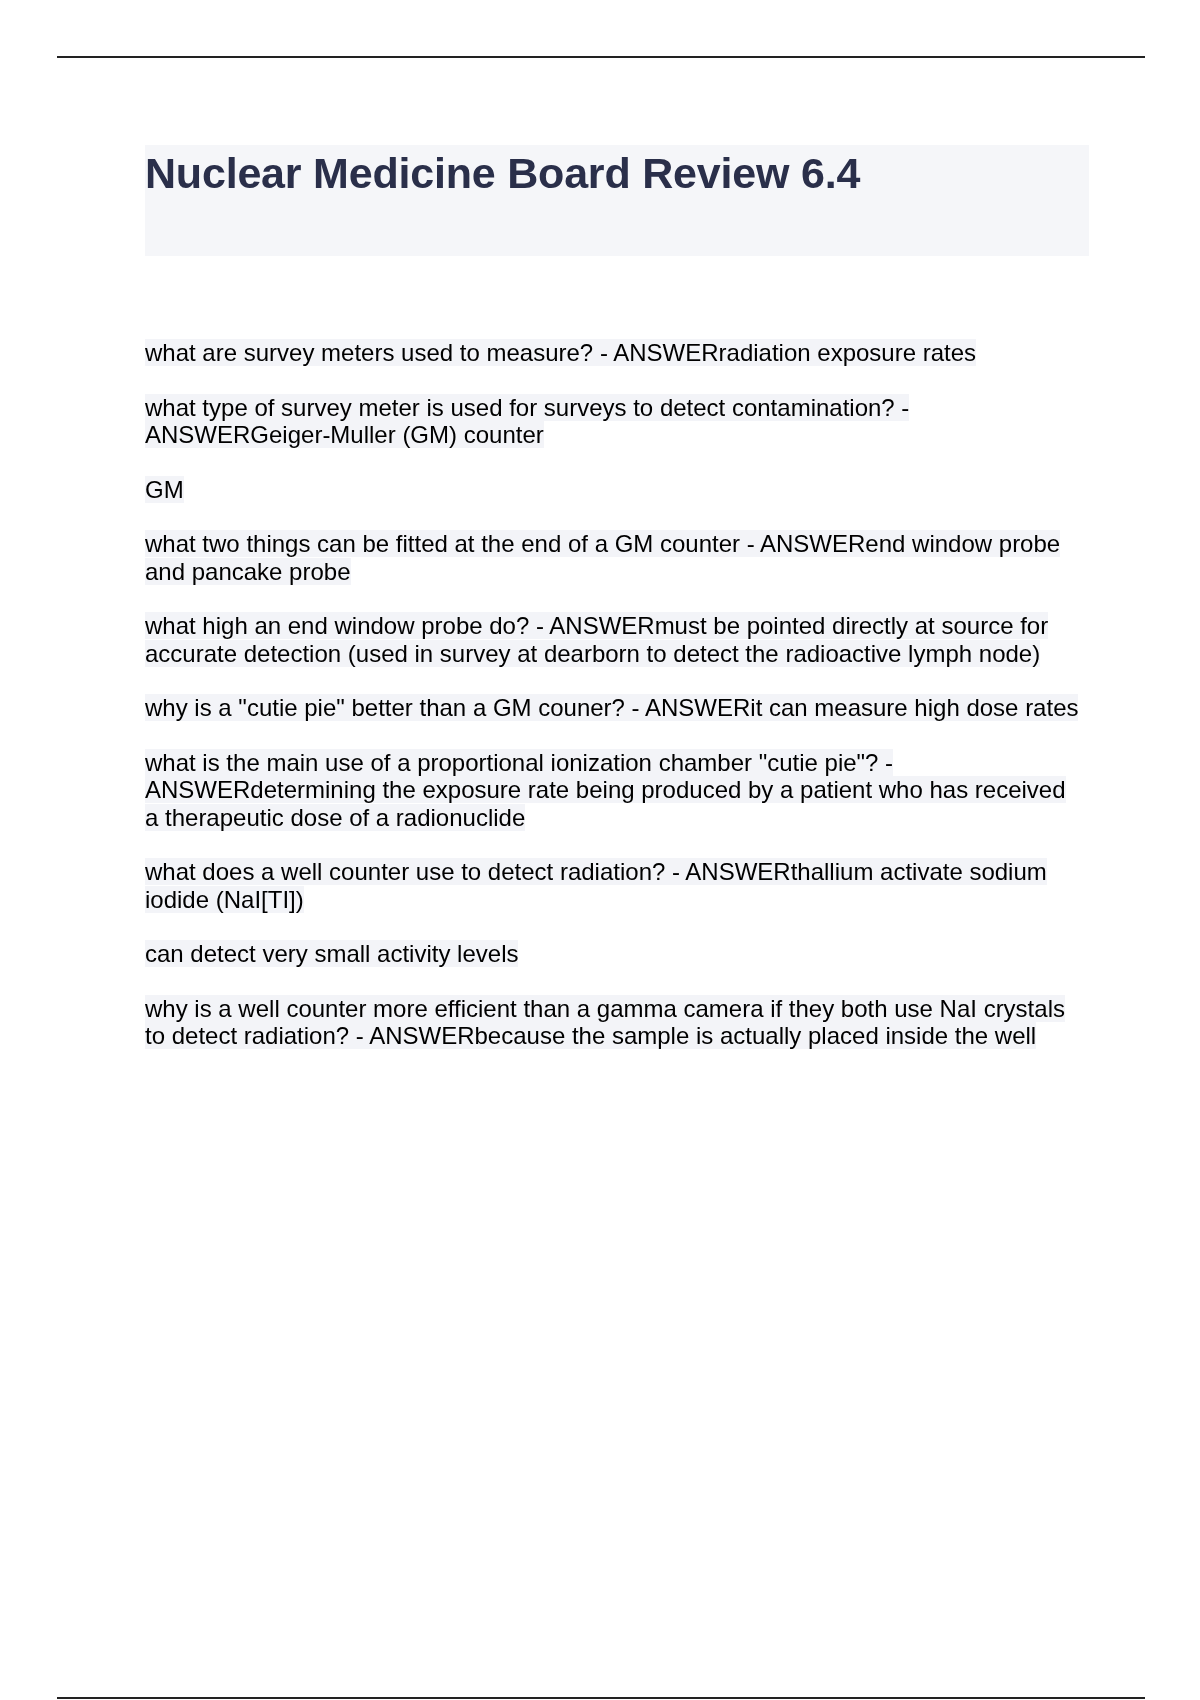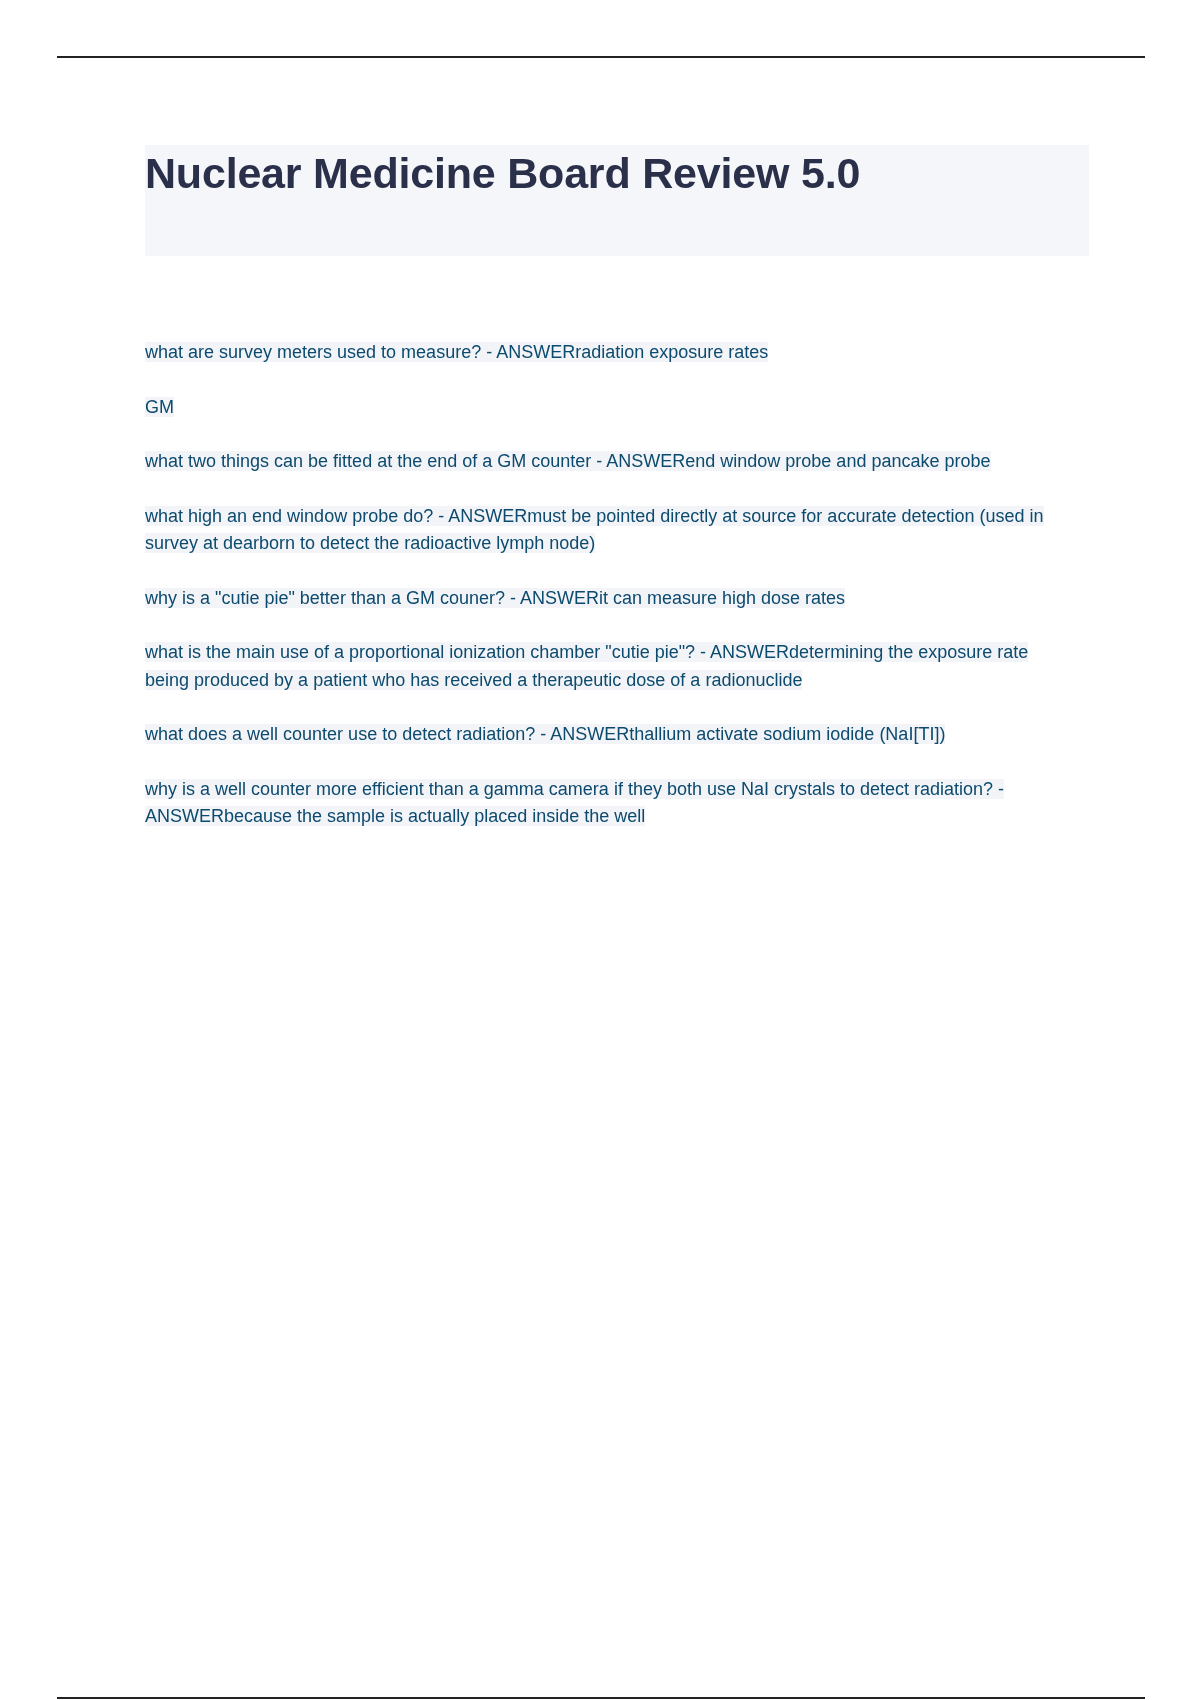--- a/index.html
+++ b/index.html
@@ -3,39 +3,41 @@
 <meta charset="utf-8">
 <style>
   html, body { margin: 0; padding: 0; background: #ffffff; }
   body { width: 1200px; height: 1700px; position: relative; overflow: hidden; font-family: "Liberation Sans", sans-serif; }
   .rule { position: absolute; left: 57px; width: 1088px; height: 2px; background: #222222; }
   .rule.top { top: 56px; }
   .rule.bottom { top: 1697px; }
   .title-block { position: absolute; left: 145px; top: 145px; width: 944px; height: 111px; background: #f5f6f9; }
   .title { margin: 0; padding: 0 0 0 0; font-weight: bold; font-size: 43px; line-height: 56px; color: #2a2f4a; letter-spacing: -0.2px; }
   .content { position: absolute; left: 145px; top: 339px; width: 950px; }
-  .qa { margin: 0 0 27px 0; font-size: 18px; line-height: 27.5px; color: #0c4a6e; }
+  .qa { margin: 0 0 27px 0; font-size: 24px; line-height: 27.5px; color: #000000; }
   .qa span { background: #f3f4f8; box-decoration-break: clone; -webkit-box-decoration-break: clone; }
   .qa.single { margin-bottom: 27px; }
 </style>
 </head>
 <body>
 
 <div class="rule top"></div>
 
 <div class="title-block">
   <h1 class="title">
-    <div>Nuclear Medicine Board Review 5.0</div>
+    <div>Nuclear Medicine Board Review 6.4</div>
   </h1>
 </div>
 
 <div class="content">
   <p class="qa"><span>what are survey meters used to measure? - ANSWERradiation exposure rates</span></p>
+  <p class="qa"><span>what type of survey meter is used for surveys to detect contamination? - ANSWERGeiger-Muller (GM) counter</span></p>
   <p class="qa single"><span>GM</span></p>
   <p class="qa" style="width:930px"><span>what two things can be fitted at the end of a GM counter - ANSWERend window probe and pancake probe</span></p>
   <p class="qa" style="width:930px"><span>what high an end window probe do? - ANSWERmust be pointed directly at source for accurate detection (used in survey at dearborn to detect the radioactive lymph node)</span></p>
   <p class="qa" style="width:960px"><span>why is a "cutie pie" better than a GM couner? - ANSWERit can measure high dose rates</span></p>
   <p class="qa" style="width:930px"><span>what is the main use of a proportional ionization chamber "cutie pie"? - ANSWERdetermining the exposure rate being produced by a patient who has received a therapeutic dose of a radionuclide</span></p>
   <p class="qa" style="width:930px"><span>what does a well counter use to detect radiation? - ANSWERthallium activate sodium iodide (NaI[TI])</span></p>
+  <p class="qa"><span>can detect very small activity levels</span></p>
   <p class="qa" style="width:930px"><span>why is a well counter more efficient than a gamma camera if they both use NaI crystals to detect radiation? - ANSWERbecause the sample is actually placed inside the well</span></p>
 </div>
 
 <div class="rule bottom"></div>
 
 </body></html>

